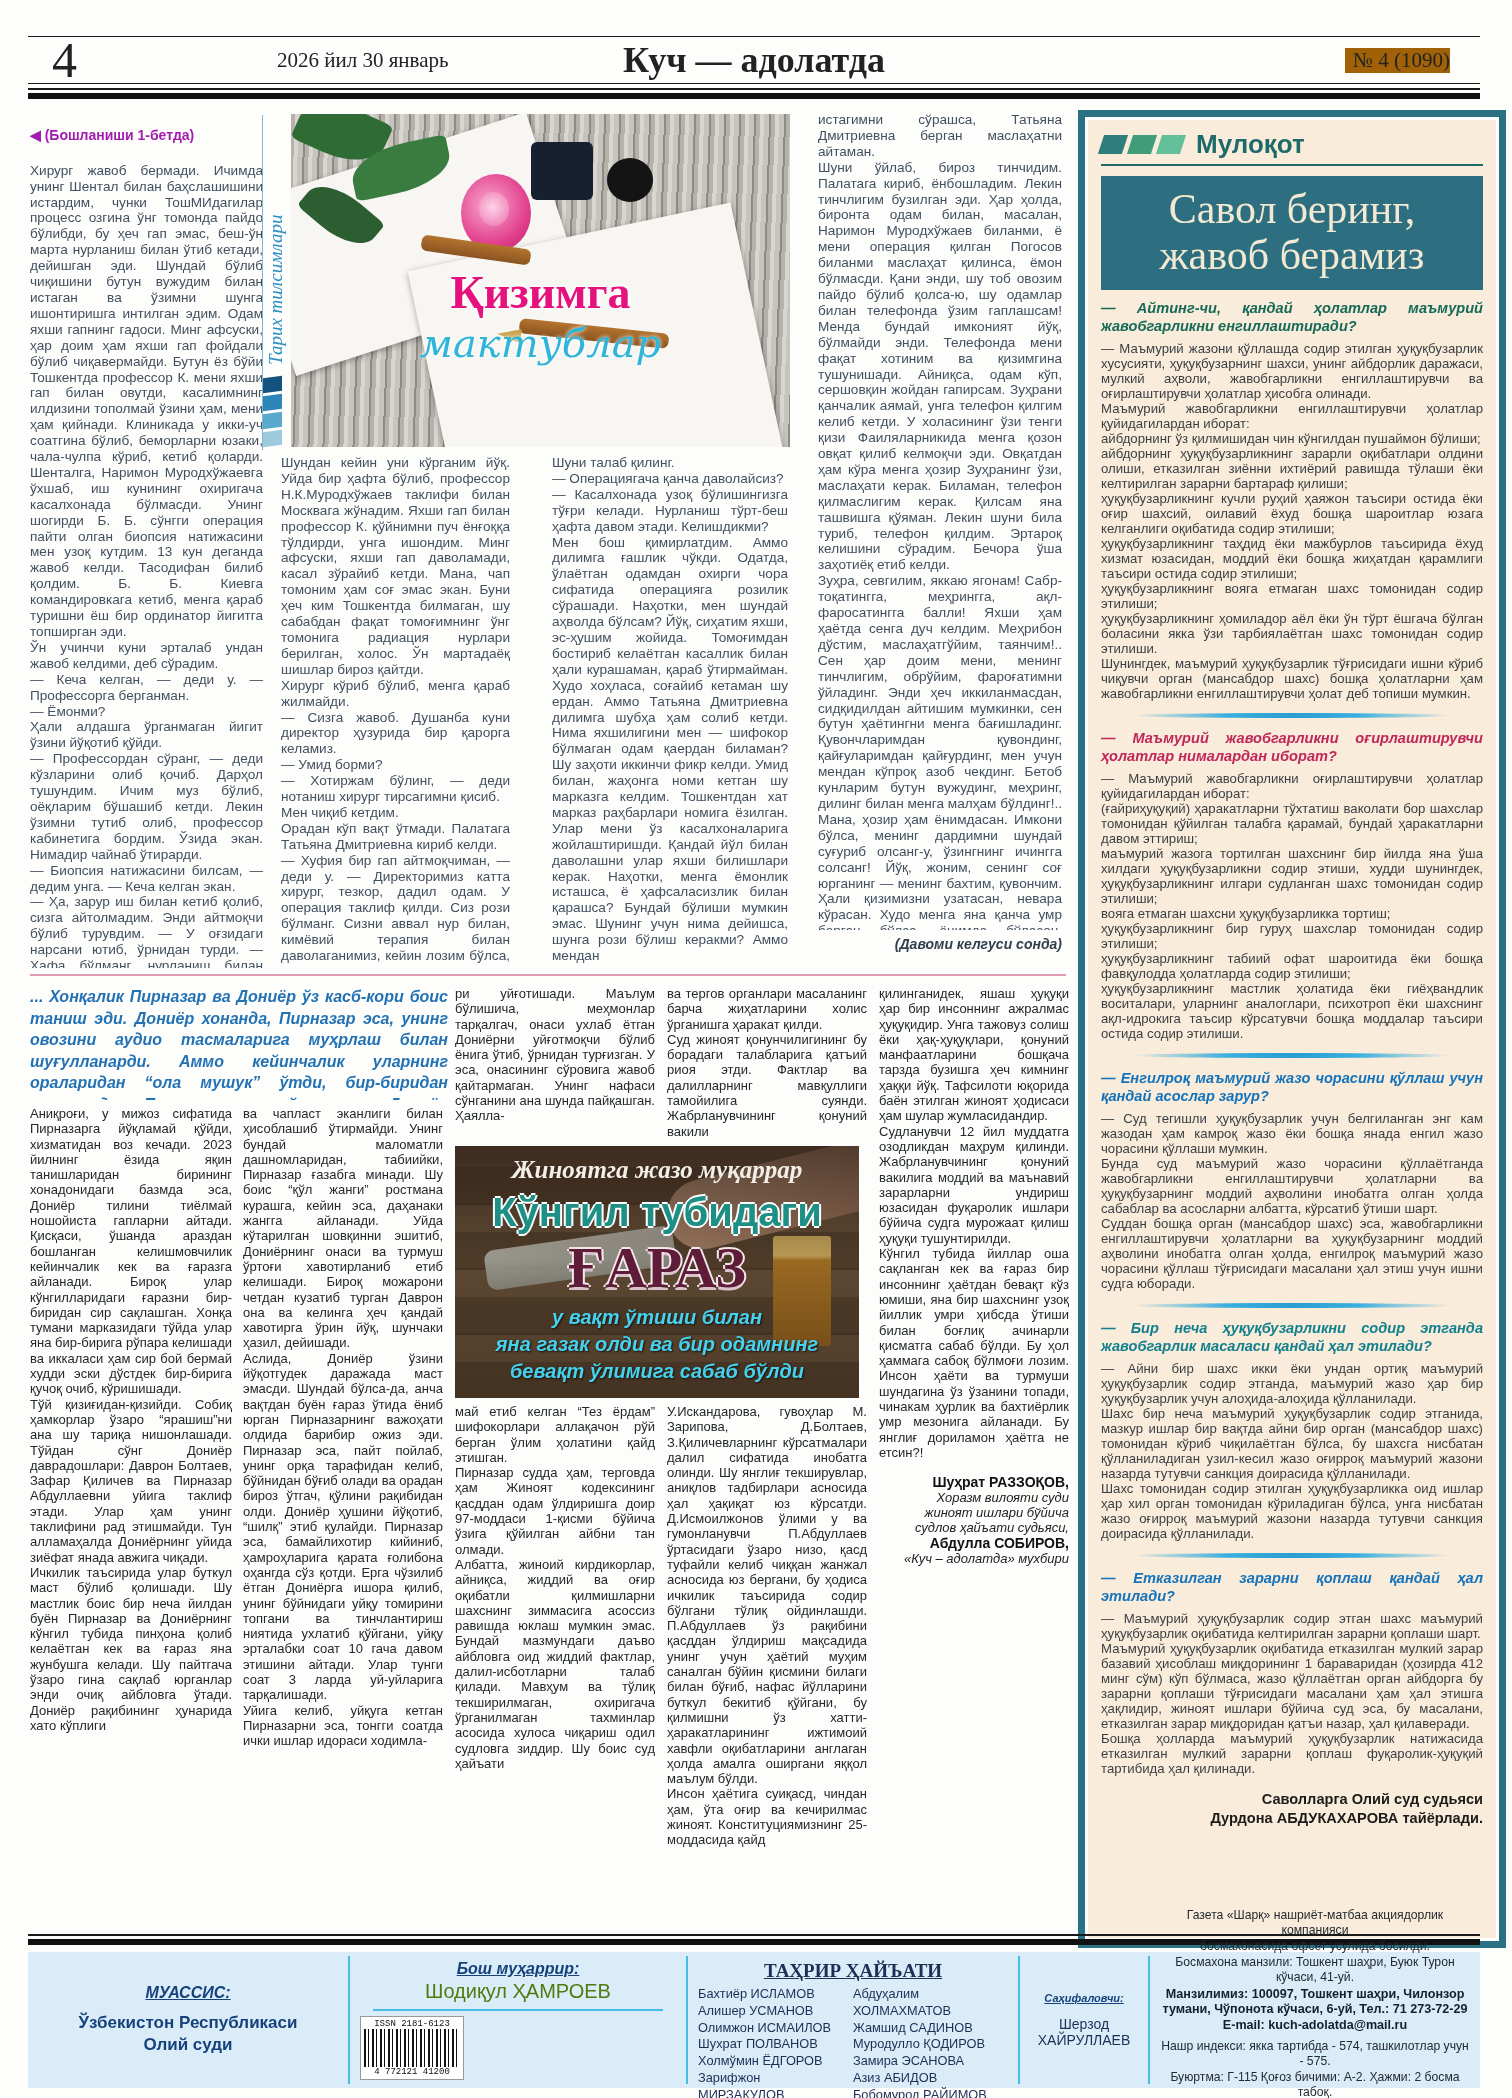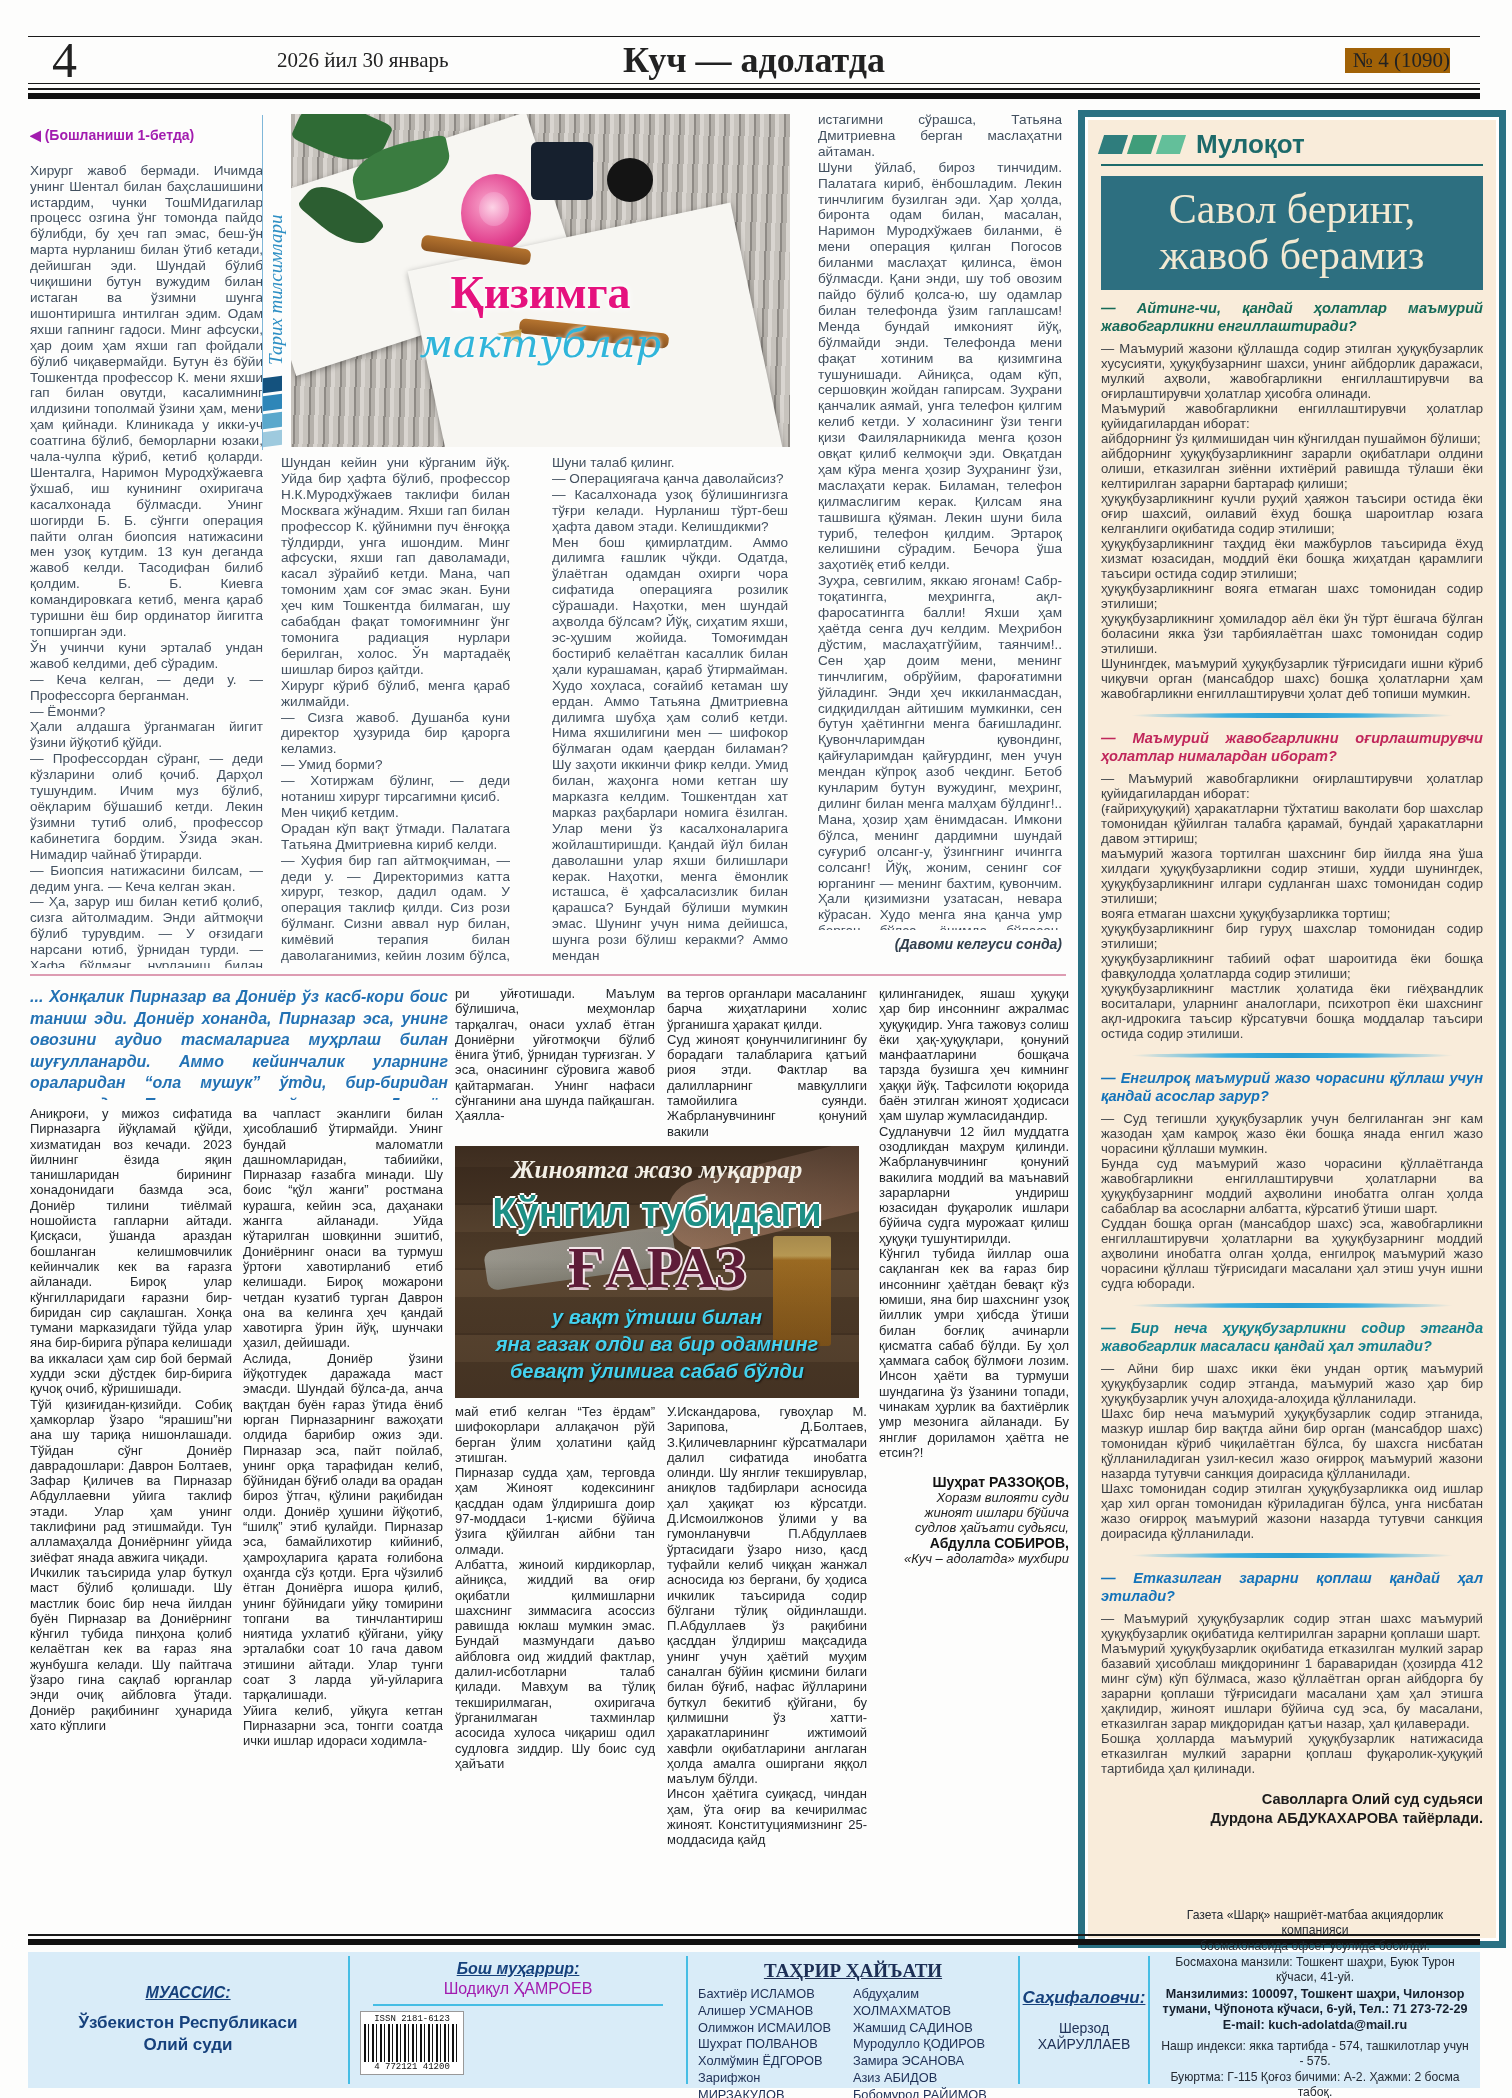--- a/index.html
+++ b/index.html
@@ -77,35 +77,35 @@
   .bot-rule-thin{left:28px;top:1934px;width:1452px;height:1.5px;background:#1a1a1a;}
   .bot-rule-thick{left:28px;top:1939px;width:1452px;height:6px;background:#111;}
   .footer{left:28px;top:1952px;width:1452px;height:136px;background:#d9ecf8;display:flex;align-items:stretch;
           color:#16417c;}
   .f-cell{padding:8px 10px;box-sizing:border-box;}
   .f-vrule{width:2px;background:#46bde4;margin:4px 0;}
   .f-label{font-weight:bold;font-style:italic;text-decoration:underline;font-size:16px;text-align:center;}
   .f-founder{width:320px;display:flex;flex-direction:column;justify-content:center;gap:10px;text-align:center;}
   .f-founder-name{font-weight:bold;font-size:17px;line-height:22px;white-space:pre-line;}
   .f-editor{width:336px;display:flex;flex-direction:column;align-items:center;}
-  .f-editor-name{font-size:16px;margin:2px 0 4px;color:#a21caf;}
+  .f-editor-name{font-size:20px;margin:2px 0 4px;color:#4d7c0f;}
   .f-ed-rule{width:92%;height:2px;background:#46bde4;margin:2px 0 5px;}
   .f-ed-bottom{display:flex;width:100%;gap:6px;align-items:center;}
   .f-reg{font-size:12.3px;line-height:15.5px;text-align:center;color:#1d2f55;white-space:pre-line;flex:1;}
   .f-barcode{width:96px;background:#fff;border:1px solid #999;padding:2px 3px;text-align:center;}
   .f-issn{font-size:9px;color:#111;font-family:"Liberation Mono",monospace;}
   .f-bars{height:38px;background:repeating-linear-gradient(90deg,#111 0 2px,#fff 2px 4px,#111 4px 5px,#fff 5px 8px);}
   .f-digits{font-size:9px;color:#111;font-family:"Liberation Mono",monospace;}
   .f-board{width:330px;}
   .f-board-label{font-family:"Liberation Serif",serif;font-weight:bold;font-size:19px;text-decoration:underline;
                  color:#1d2f55;text-align:center;margin-bottom:4px;}
   .f-names{display:flex;gap:14px;justify-content:center;}
   .f-names-col{font-size:12.8px;line-height:16.8px;color:#1d2f55;white-space:pre-line;}
   .f-pag{width:128px;display:flex;flex-direction:column;align-items:center;justify-content:center;gap:12px;}
-  .f-pag-label{font-size:17px;font-style:italic;}
+  .f-pag-label{font-size:11px;font-style:italic;}
   .f-pag-name{font-size:14px;color:#1d2f55;text-align:center;white-space:pre-line;}
   .f-info{flex:1;display:flex;flex-direction:column;justify-content:center;text-align:center;color:#232a33;}
   .f-print{font-size:12.2px;line-height:15.6px;white-space:pre-line;}
   .f-addr{font-size:12.6px;line-height:15.6px;font-weight:bold;color:#15202e;margin:1px 0;}
   .f-info-rule{height:1.5px;background:#5c6672;margin:2px 8px;}
   .f-pub{font-size:12.2px;line-height:15.6px;white-space:pre-line;}
 </style>
 </head>
 <body>
 

